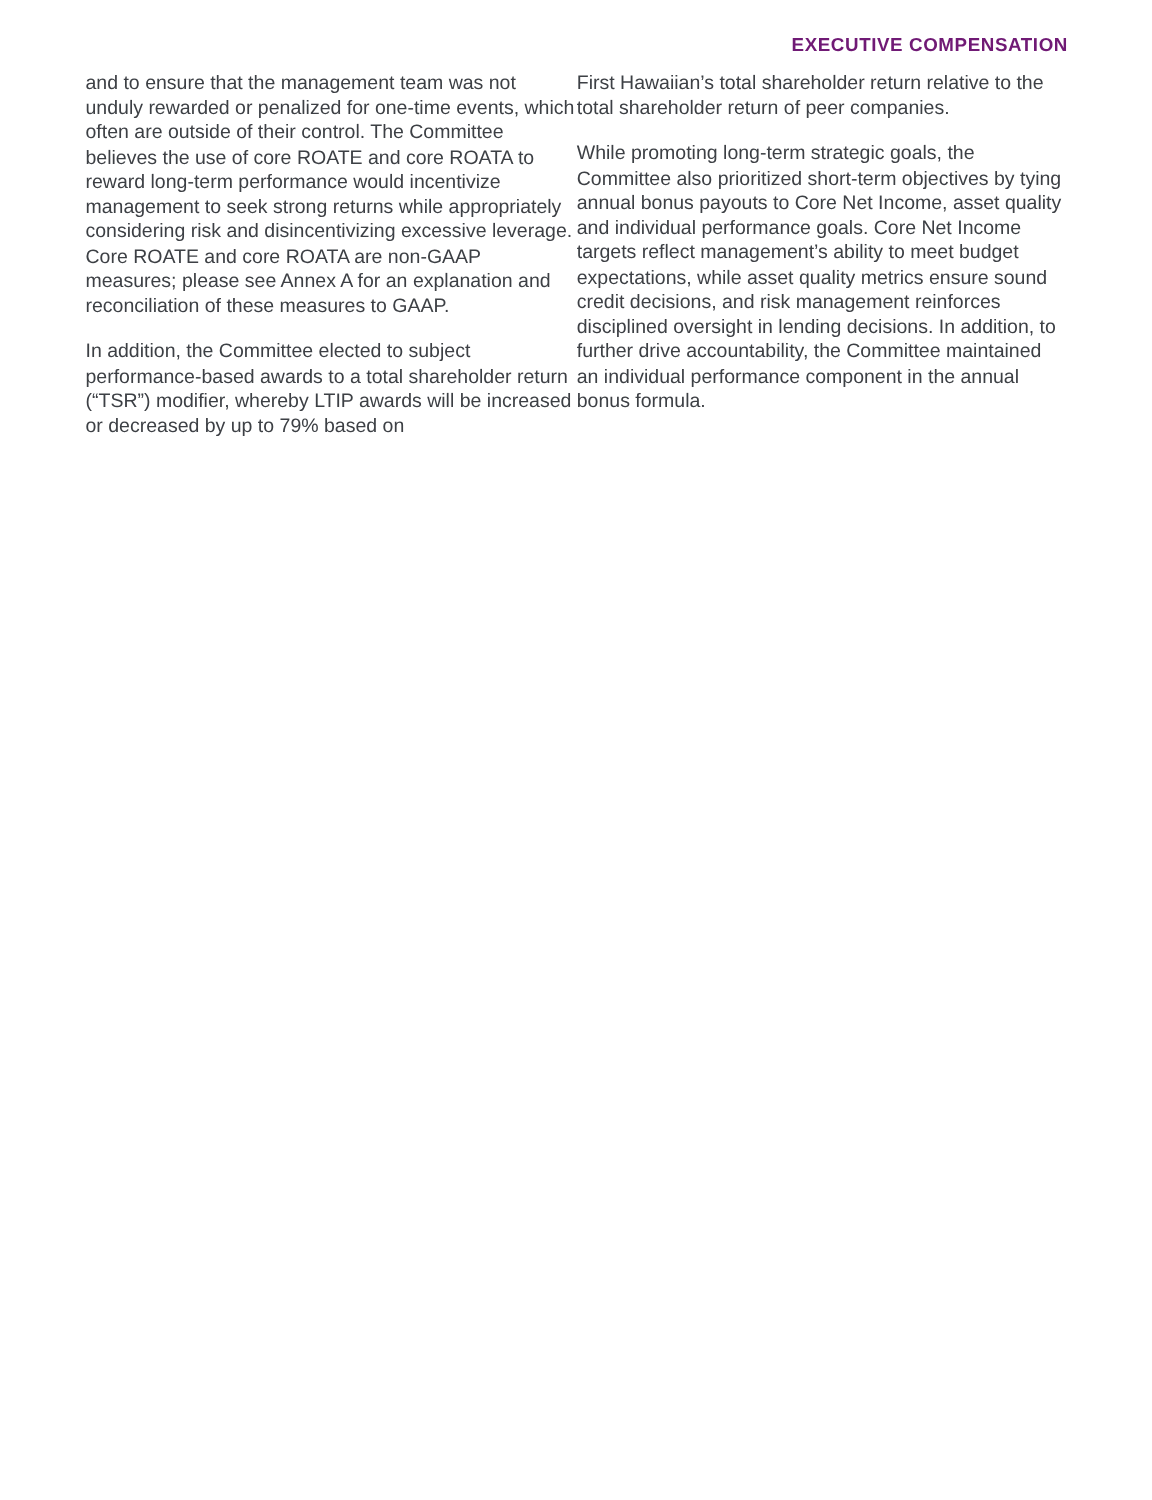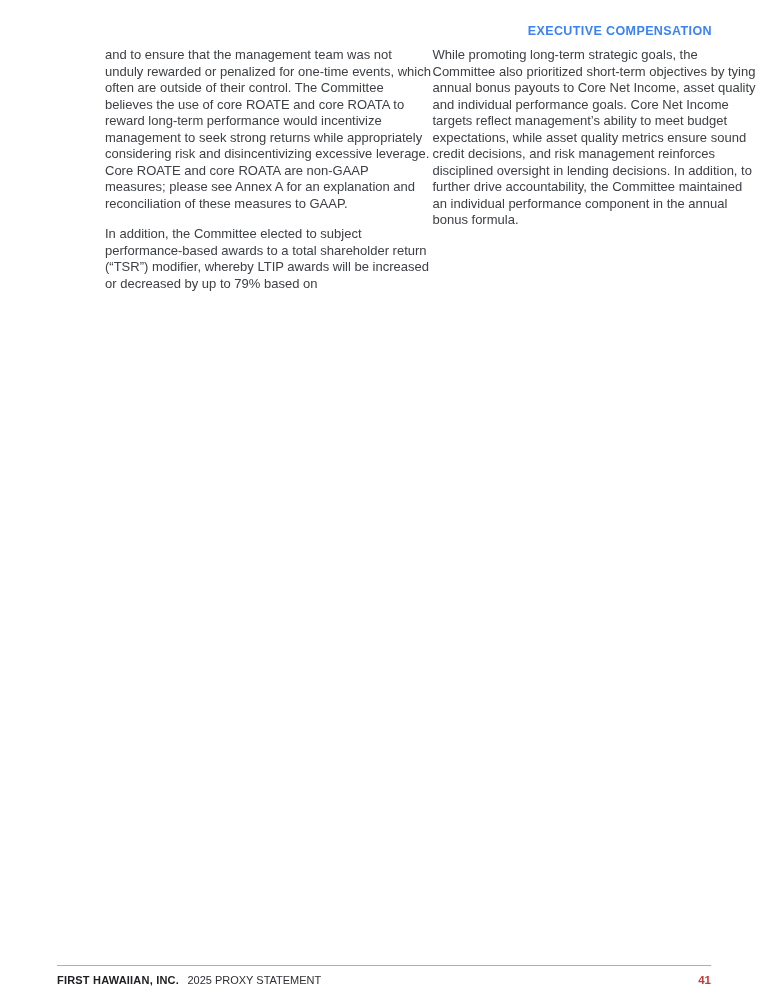--- a/index.html
+++ b/index.html
@@ -20,29 +20,28 @@
       position: absolute;
       top: 21px;
       left: 57px;
       right: 56px;
       text-align: right;
     }
     .header-title {
       font-size: 12.5px;
       font-weight: 700;
       letter-spacing: 0.4px;
-      color: #3b82f6;
+      color: #701a75;
     }
     .columns {
       position: absolute;
       top: 47px;
       left: 57px;
       width: 655px;
       display: flex;
-      margin-left: 48px;
     }
     .col {
       flex: 1 1 0;
       min-width: 0;
     }
     .col p {
       margin: 0 0 14px 0;
       font-size: 13px;
       line-height: 16.5px;
       color: #3d4045;
@@ -90,28 +89,19 @@
   <div class="header">
     <span class="header-title">EXECUTIVE COMPENSATION</span>
   </div>
 
   <div class="columns">
     <div class="col">
       <p>and to ensure that the management team was not unduly rewarded or penalized for one-time events, which often are outside of their control. The Committee believes the use of core ROATE and core ROATA to reward long-term performance would incentivize management to seek strong returns while appropriately considering risk and disincentivizing excessive leverage. Core ROATE and core ROATA are non-GAAP measures; please see Annex A for an explanation and reconciliation of these measures to GAAP.</p>
       <p>In addition, the Committee elected to subject performance-based awards to a total shareholder return (“TSR”) modifier, whereby LTIP awards will be increased or decreased by up to 79% based on</p>
     </div>
     <div class="col">
+      <p>First Hawaiian’s total shareholder return relative to the total shareholder return of peer companies.</p>
       <p>While promoting long-term strategic goals, the Committee also prioritized short-term objectives by tying annual bonus payouts to Core Net Income, asset quality and individual performance goals. Core Net Income targets reflect management’s ability to meet budget expectations, while asset quality metrics ensure sound credit decisions, and risk management reinforces disciplined oversight in lending decisions. In addition, to further drive accountability, the Committee maintained an individual performance component in the annual bonus formula.</p>
     </div>
   </div>
 
-  <div class="footer">
-    <div class="footer-rule"></div>
-    <div class="footer-row">
-      <div class="footer-left">
-        <span class="footer-company">FIRST HAWAIIAN, INC.</span>
-        <span class="footer-doc">2025 PROXY STATEMENT</span>
-      </div>
-      <span class="footer-page">41</span>
-    </div>
-  </div>
 
 </div>
 
 </body></html>

